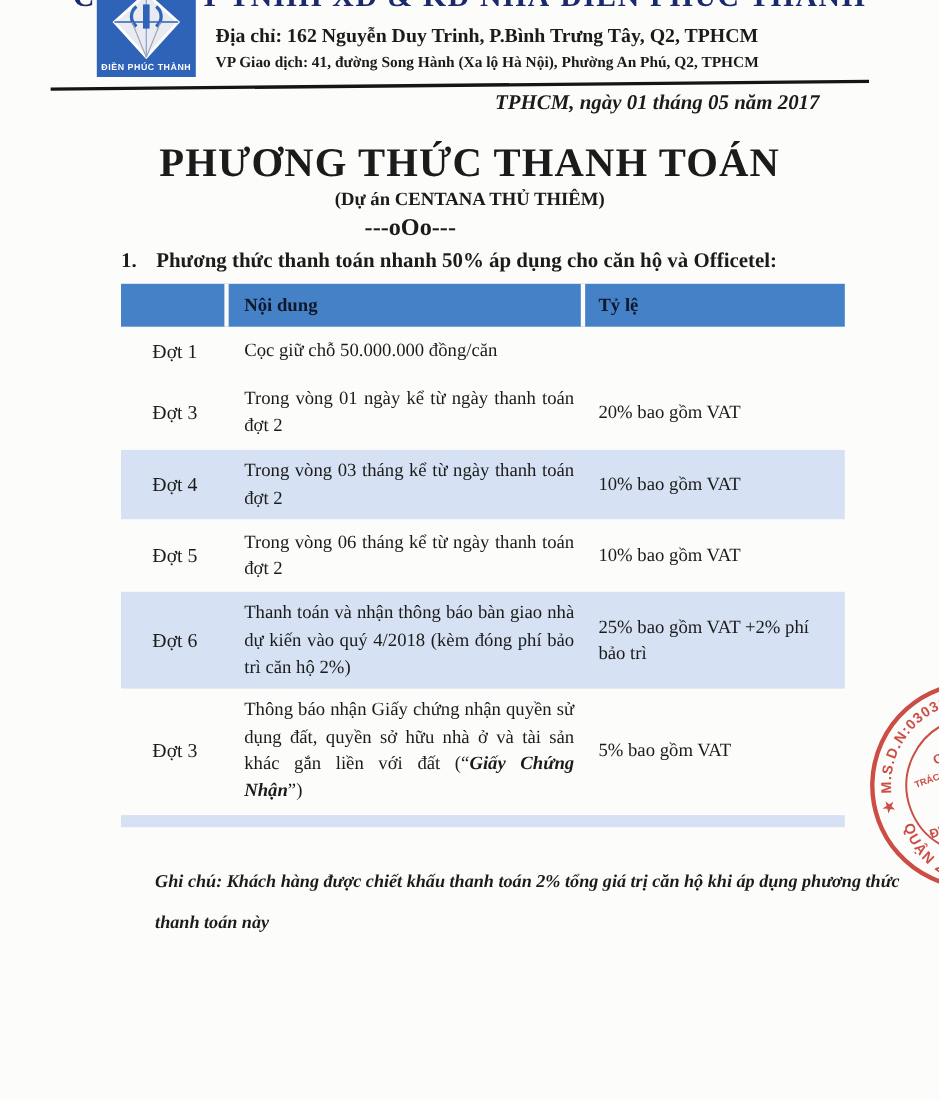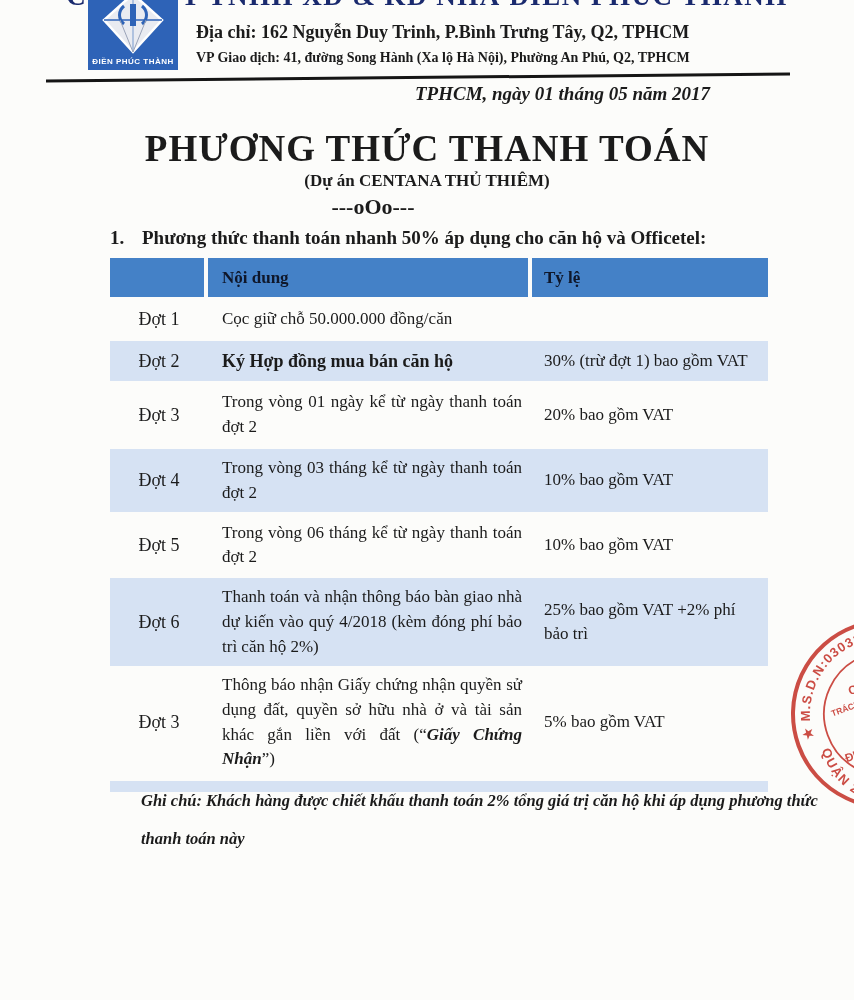--- a/index.html
+++ b/index.html
@@ -21,21 +21,21 @@
   .logo svg { display:block; }
   .logo .logo-label {
     position:absolute; left:0; right:0; bottom:4px; text-align:center;
     font-family:"Liberation Sans", sans-serif; font-weight:bold;
     font-size:8px; color:#ffffff; letter-spacing:0.5px; white-space:nowrap;
   }
   
   .addr1 { position:absolute; left:196px; top:22px; font-size:18px; font-weight:600; }
   .addr2 { position:absolute; left:196px; top:50px; font-size:14px; font-weight:600; }
   .rule  { position:absolute; left:46px; top:76px; width:744px; height:3px; background:#151515; transform:rotate(-0.55deg); }
-  .dateline { position:absolute; left:415px; top:83px; width:330px; text-align:left;
+  .dateline { position:absolute; left:415px; top:83px; width:330px; text-align:right;
     font-size:19px; font-weight:bold; font-style:italic; }
   
   .title    { position:absolute; left:0; top:127px; width:854px; text-align:center;
               font-size:37px; font-weight:bold; letter-spacing:1px; }
   .subtitle { position:absolute; left:0; top:171px; width:854px; text-align:center;
               font-size:17px; font-weight:bold; }
   .ooo      { position:absolute; left:0; top:194px; width:746px; text-align:center;
               font-size:22px; font-weight:bold; }
   .section1 { position:absolute; left:110px; top:227px; width:680px;
               font-size:19px; font-weight:bold; }
@@ -120,31 +120,20 @@
           <span class="stage">Đợt 1</span>
         </div>
       <div class="c2">
           <span class="cell-text">Cọc giữ chỗ 50.000.000 đồng/căn</span>
         </div>
       <div class="c3">
           <span class="cell-text"></span>
         </div>
     </div>
 
-    <div class="trow r2 alt">
-      <div class="c1">
-          <span class="stage">Đợt 2</span>
-        </div>
-      <div class="c2">
-          <span class="cell-text">Ký Hợp đồng mua bán căn hộ</span>
-        </div>
-      <div class="c3">
-          <span class="cell-text">30% (trừ đợt 1) bao gồm VAT</span>
-        </div>
-    </div>
 
     <div class="trow r3">
       <div class="c1">
           <span class="stage">Đợt 3</span>
         </div>
       <div class="c2">
           <span class="cell-text">Trong vòng 01 ngày kể từ ngày thanh toán đợt 2</span>
         </div>
       <div class="c3">
           <span class="cell-text">20% bao gồm VAT</span>

